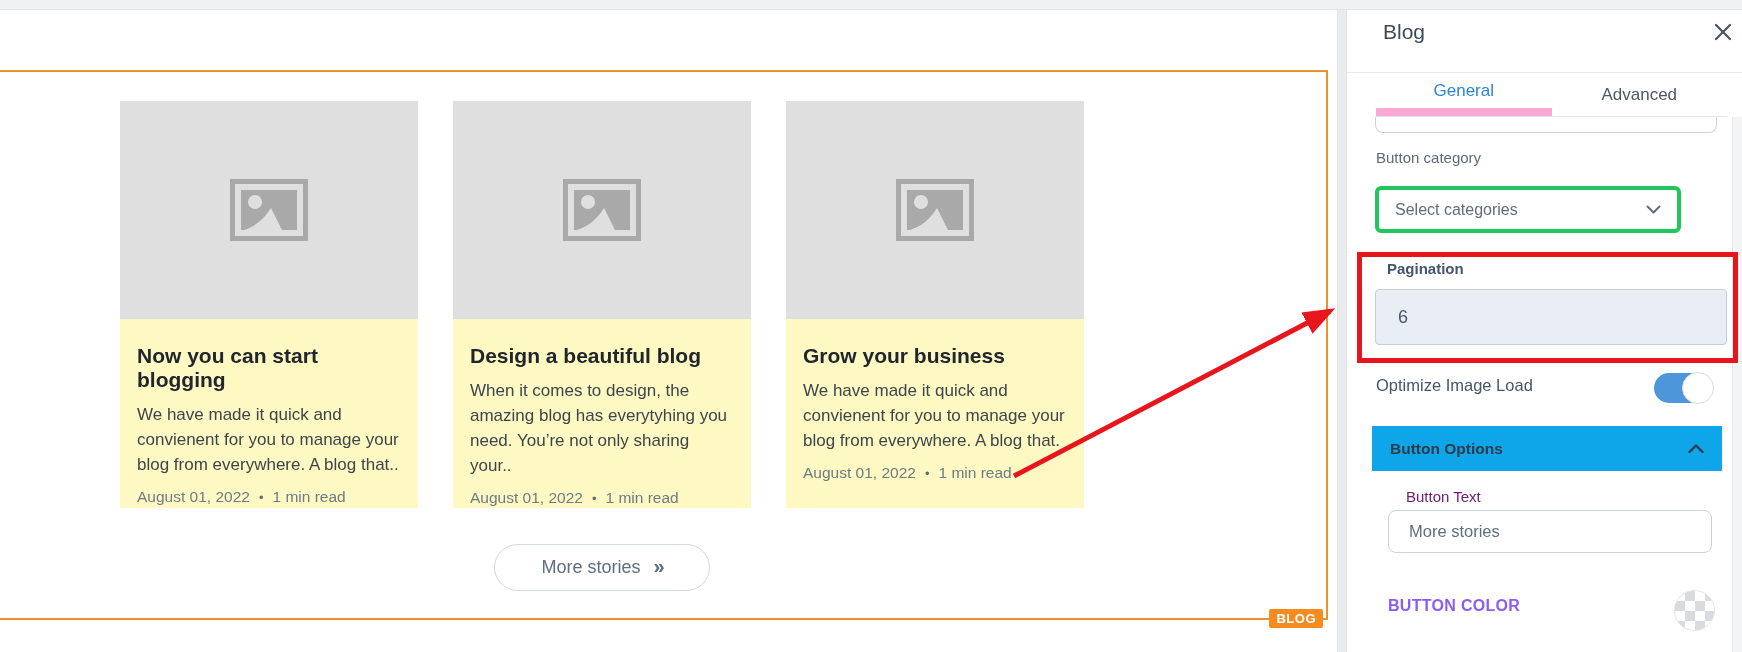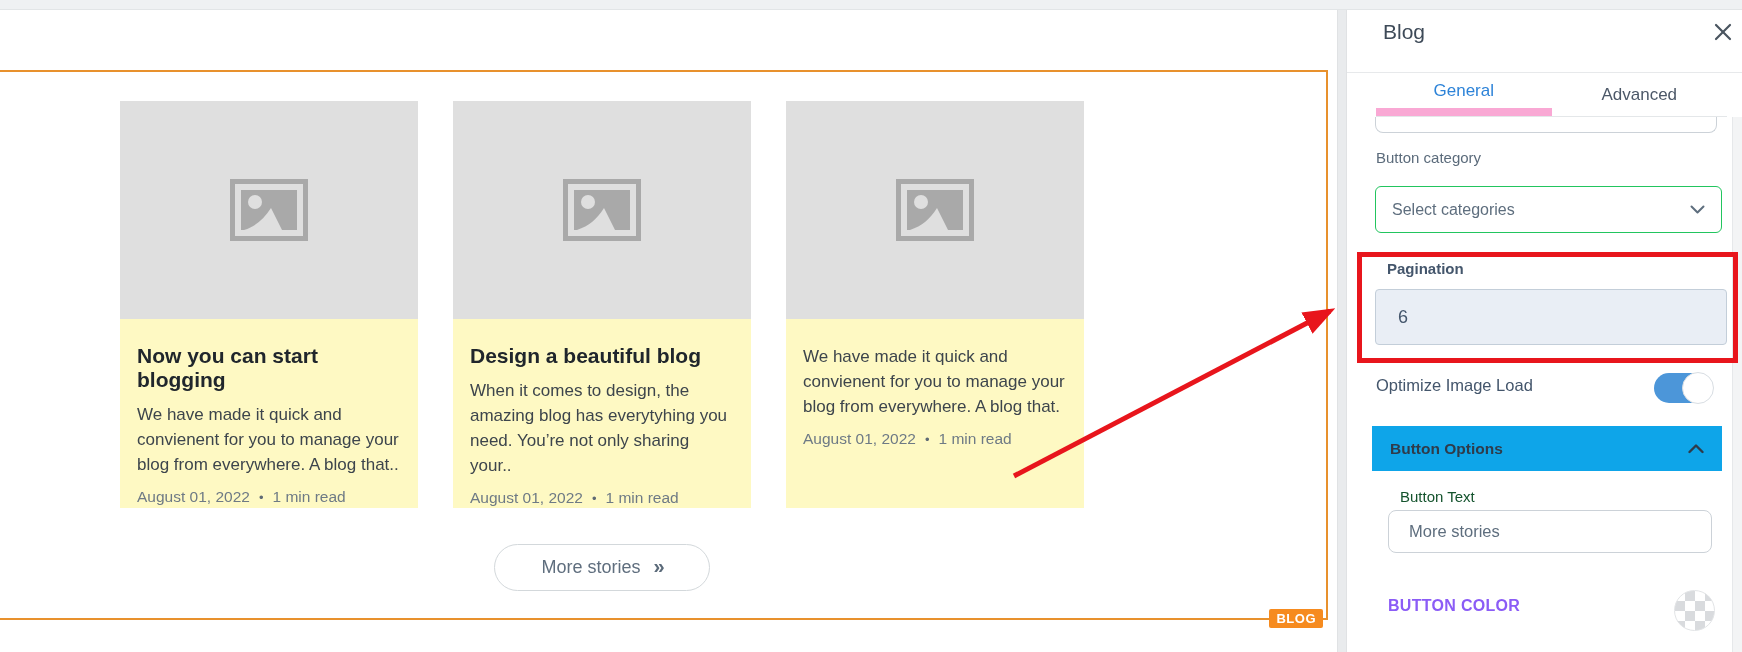--- a/index.html
+++ b/index.html
@@ -46,42 +46,42 @@
         border-bottom:1px solid #e4e7e9;}
   .tab{flex:1;display:flex;align-items:center;justify-content:center;font-size:17px;
        color:#4c5868;cursor:pointer;}
   .tab.active{color:#2d83d8;border-bottom:8px solid #f9a8d4;}
 
   .partial-field{position:absolute;left:28px;top:117px;width:342px;height:16px;background:#fff;
                  border:1px solid #ccd2d8;border-top:none;border-radius:0 0 8px 8px;}
 
   .field-label{position:absolute;font-size:15px;color:#5b6b7b;}
   .cat-label{left:29px;top:149px;}
-  .select-box{position:absolute;left:28px;top:186px;width:347px;height:47px;background:#fff;
-              border:1px solid #22c55e;border-radius:6px;display:flex;align-items:center;
+  .select-box{position:absolute;left:28px;top:186px;width:306px;height:47px;background:#fff;
+              border:4px solid #22c55e;border-radius:6px;display:flex;align-items:center;
               padding:0 16px;font-size:16px;color:#5e6e7e;cursor:pointer;}
   .select-box .chev{margin-left:auto;}
 
   .pagination-label{position:absolute;left:40px;top:260px;font-size:15px;font-weight:bold;color:#44566c;}
   .pagination-input{position:absolute;left:28px;top:289px;width:352px;height:56px;background:#e9eef5;
                     border:1px solid #c3ced9;border-radius:4px;padding-left:22px;font-size:18px;
                     color:#44566c;font-family:"Liberation Sans",sans-serif;}
 
   .optimize-label{position:absolute;left:29px;top:376px;font-size:16.5px;color:#44566c;}
   .toggle{position:absolute;left:307px;top:373px;width:59px;height:30px;border-radius:15px;
           background:#4c96d9;cursor:pointer;}
   .toggle-knob{position:absolute;right:-1px;top:-1px;width:32px;height:32px;border-radius:50%;
                background:#fff;border:1px solid #d9dee3;}
 
   .accordion-header{position:absolute;left:25px;top:426px;width:350px;height:45px;background:#0ea5e9;
                     display:flex;align-items:center;padding:0 18px;font-size:15.5px;font-weight:bold;
                     color:#2f3b4a;cursor:pointer;}
   .accordion-header .chev{margin-left:auto;}
 
-  .btn-text-label{position:absolute;left:53px;top:488px;font-size:15px;color:#14532d;}
+  .btn-text-label{position:absolute;left:59px;top:488px;font-size:15px;color:#701a75;}
   .btn-text-input{position:absolute;left:41px;top:510px;width:324px;height:43px;background:#fff;
                   border:1px solid #ccd2d8;border-radius:8px;padding-left:20px;font-size:16.5px;
                   color:#5e6e7e;font-family:"Liberation Sans",sans-serif;}
 
   .btn-color-label{position:absolute;left:41px;top:597px;font-size:16px;font-weight:bold;
                    color:#8b5cf6;letter-spacing:.3px;}
   .color-swatch{position:absolute;left:327px;top:590px;width:41px;height:41px;border-radius:50%;
                 border:1px solid #e2e4e6;cursor:pointer;
                 background:conic-gradient(#d9dbde 0 25%,#fff 0 50%,#d9dbde 0 75%,#fff 0);
                 background-size:20px 20px;}
@@ -148,20 +148,21 @@
     <div class="card c2">
       <div class="card-img">
         <svg width="78" height="62" viewBox="0 0 78 62">
           <rect x="2.5" y="2.5" width="73" height="57" fill="none" stroke="#a9a9a9" stroke-width="5"></rect>
           <rect x="11" y="11" width="56" height="40" fill="#a9a9a9"></rect>
           <circle cx="25" cy="23" r="7" fill="#dfdfdf"></circle>
           <path d="M14 51 C 26 47 34 40 41 29 L 52 51 Z" fill="#dfdfdf"></path>
         </svg>
       </div>
       <div class="card-body">
+        <p class="card-title">Grow your business</p>
         <p class="card-excerpt">We have made it quick and convienent for you to manage your blog from everywhere. A blog that.</p>
         <div class="card-meta">
           <span>August 01, 2022</span>
           <span class="meta-dot">•</span>
           <span>1 min read</span>
         </div>
       </div>
     </div>
 
     <div class="more-btn">

